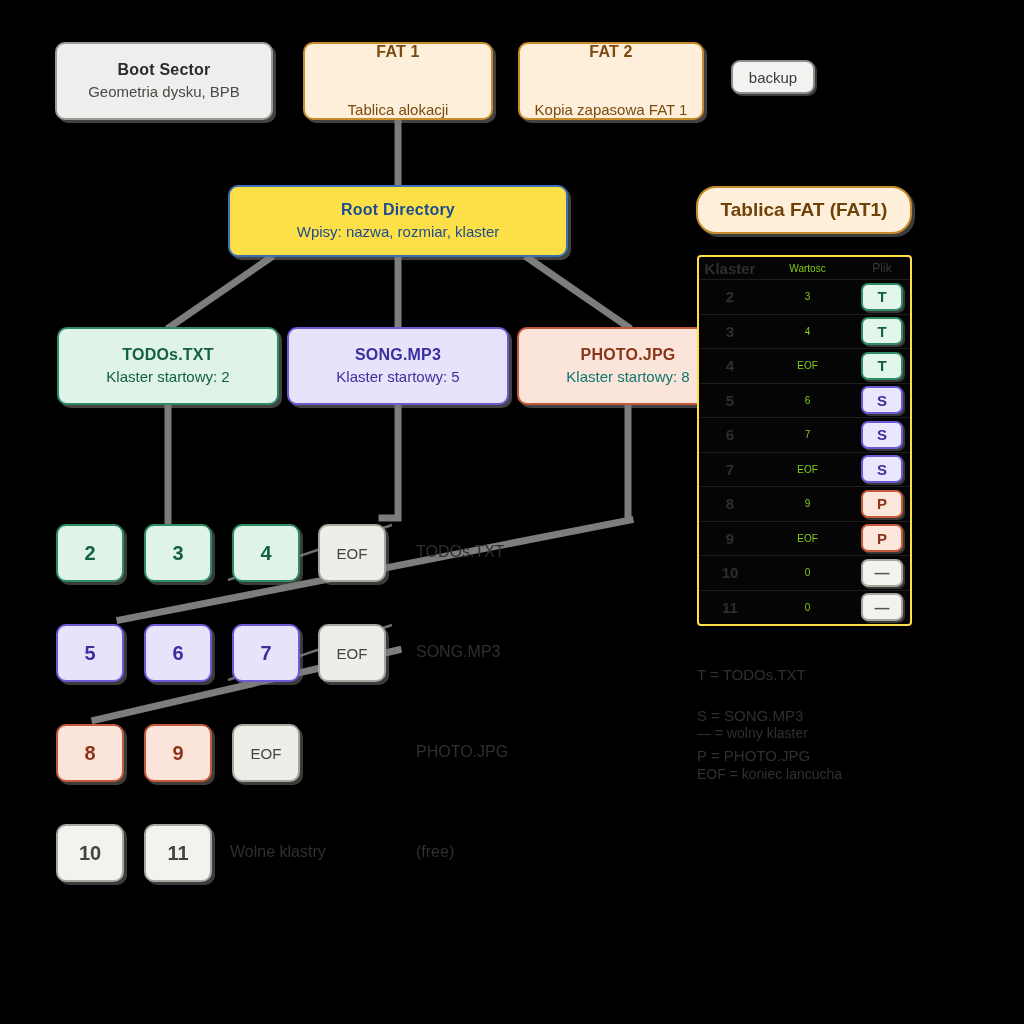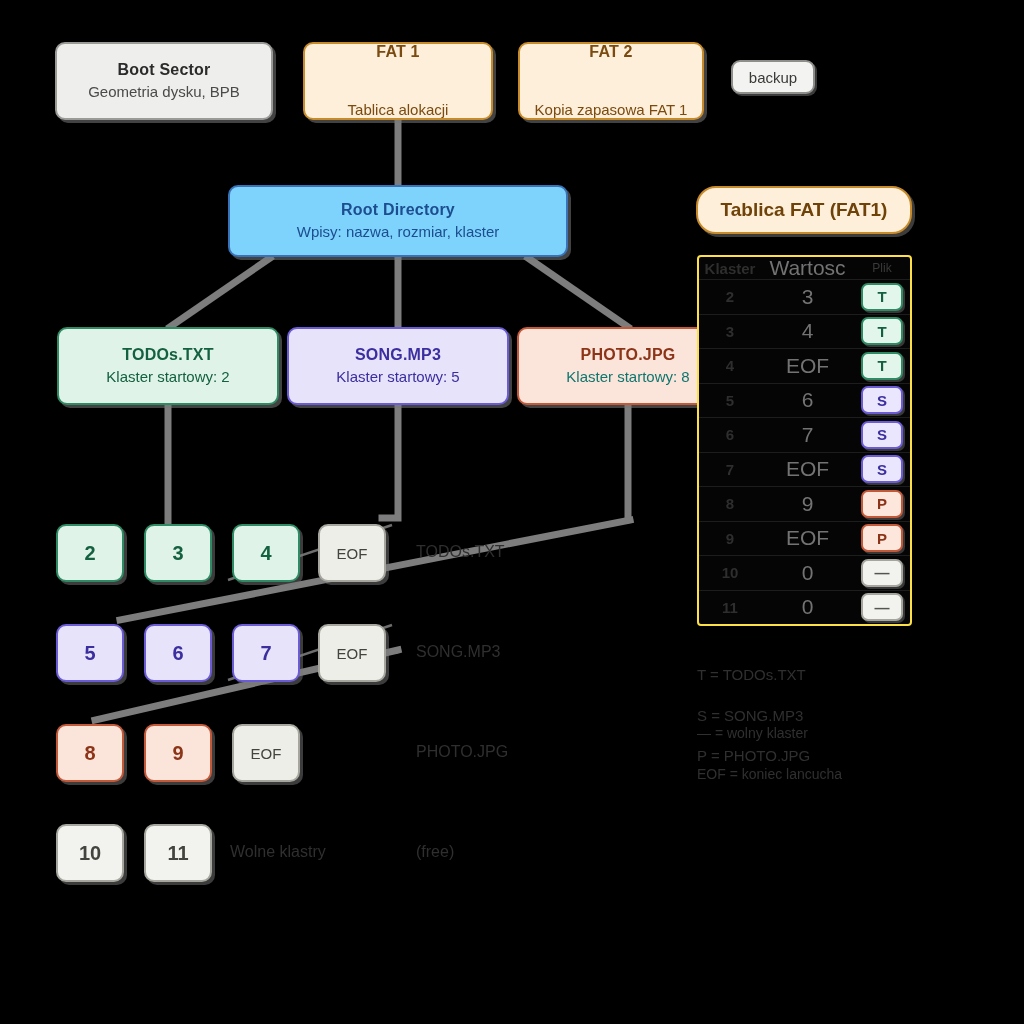--- a/index.html
+++ b/index.html
@@ -18,21 +18,21 @@
     text-align:center;line-height:1.25;
     box-shadow:3px 3px 0 rgba(120,120,120,.55);
   }
   .node .t1{font-weight:bold;font-size:16px;letter-spacing:.2px;}
   .node .t2{font-size:15px;margin-top:3px;}
 
   .n-gray{background:#eeeeec;border-color:#9a9a96;color:#2b2b2b;}
   .n-gray .t2{color:#4a4a48;}
   .n-orange{background:#fdefd9;border-color:#c88b2a;color:#7a4a10;gap:36px;}
   .n-orange .t2{color:#7a4a10;}
-  .n-blue{background:#7dd3fc;border-color:#3a72b8;color:#1d4d8f;text-align:center;}
+  .n-blue{background:#fde047;border-color:#3a72b8;color:#1d4d8f;text-align:center;}
   .n-blue .t2{color:#1d4d8f;}
   .n-green{background:#dff3e8;border-color:#2e8b63;color:#14613f;}
   .n-green .t2{color:#14613f;}
   .n-purple{background:#e6e3fb;border-color:#6b5bd6;color:#3b2fa0;}
   .n-purple .t2{color:#3b2fa0;}
   .n-red{background:#fbe4da;border-color:#c4593a;color:#8c3418;}
   .n-red .t2{color:#0f766e;text-align:right;}
 
   
   .pill{
@@ -73,21 +73,21 @@
 
   
   #fattable{
     position:absolute;left:697px;top:255px;width:215px;
     background:#050505;border:2px solid #fde047;border-radius:4px;
     box-sizing:border-box;
   }
   .fhead{display:flex;height:22px;align-items:center;color:#3a3a3a;font-size:12px;}
   .frow{display:flex;align-items:center;height:33.5px;border-top:1px solid #1d1d1d;}
   .fidx{width:62px;text-align:center;color:#2e2e2e;font-size:15px;font-weight:bold;}
-  .fval{flex:1;text-align:center;color:#737373;font-size:21px;}
+  .fval{flex:1;text-align:center;color:#84cc16;font-size:10px;}
   .fbadge{width:56px;display:flex;align-items:center;justify-content:center;}
   .badge{
     width:42px;height:28px;border-radius:7px;border:2px solid #999;
     display:flex;align-items:center;justify-content:center;
     font-size:15px;font-weight:bold;box-shadow:2px 2px 0 rgba(120,120,120,.45);
     box-sizing:border-box;
   }
   .b-T{background:#e3f6ec;border-color:#2e8b63;color:#14613f;}
   .b-S{background:#e9e6fd;border-color:#6b5bd6;color:#3b2fa0;}
   .b-P{background:#fde7dd;border-color:#c4593a;color:#8c3418;}

